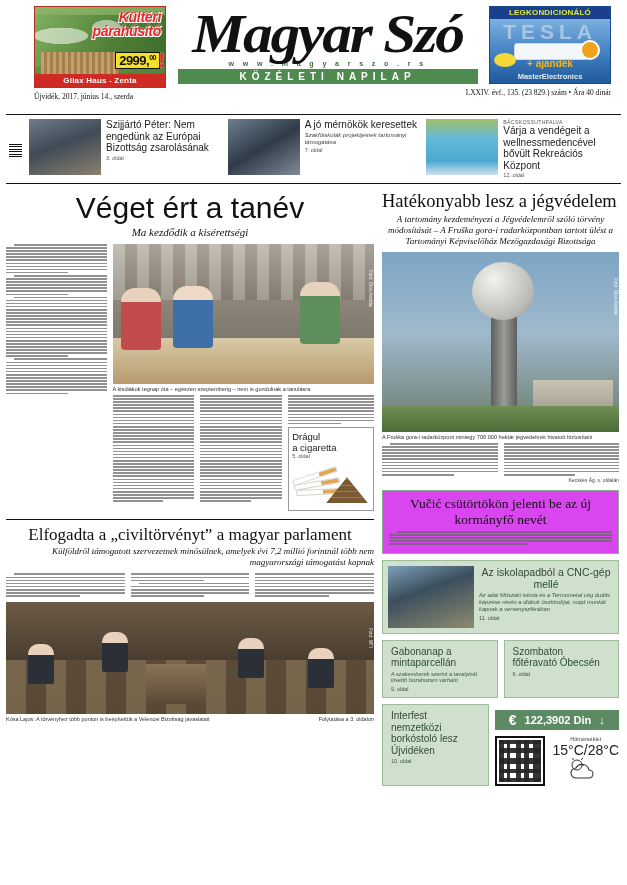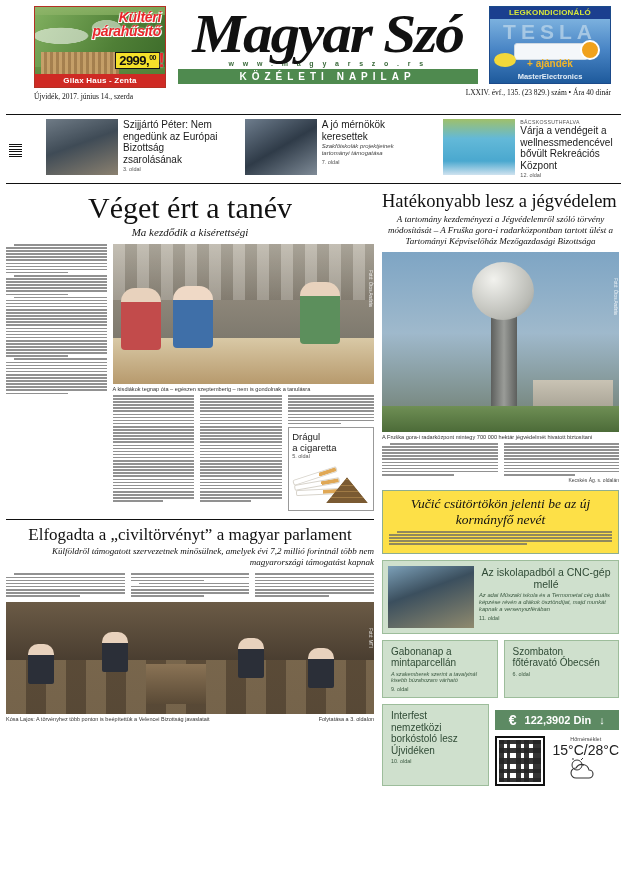--- a/index.html
+++ b/index.html
@@ -108,21 +108,21 @@
     position: absolute; left: 4px; bottom: 16px; width: 22px; height: 14px;
     background: #f3d83a; border-radius: 50%;
   }
   .issue-right {
     position: absolute; right: 10px; top: 84px;
     font-size: 7.5px; font-family: "Liberation Serif", serif; color: #111;
   }
 
   
   .teaser-strip {
-    display: flex; align-items: stretch; gap: 23px;
+    display: flex; align-items: stretch; gap: 6px;
     border-top: 1.5px solid #111; border-bottom: 1.5px solid #111;
     padding: 4px 2px; margin-top: 6px; height: 70px;
   }
   .barcode {
     width: 15px; display: flex; align-items: center; justify-content: center;
   }
   .barcode .bars {
     width: 58px; height: 13px;
     background: repeating-linear-gradient(90deg,#111 0 1px, #fff 1px 2px, #111 2px 3.4px, #fff 3.4px 5px);
     transform: rotate(-90deg);
@@ -137,21 +137,21 @@
   .teaser .head { font-size: 10px; line-height: 11.6px; color: #1a1a1a; }
   .teaser .sub { font-size: 6px; line-height: 7.2px; font-style: italic; color: #444; margin-top: 1px; }
   .teaser .pg { font-size: 5.5px; color: #555; margin-top: 1px; }
 
   
   .main { display: flex; gap: 8px; margin-top: 7px; }
   .col-left { width: 368px; }
   .col-right { width: 237px; }
 
   .hl-main {
-    font-family: Liberation Serif, serif; font-size: 30px; line-height: 34px;
+    font-family: Liberation Sans, sans-serif; font-size: 30px; line-height: 34px;
     text-align: center; color: #111; font-weight: normal;
   }
   .hl-sub {
     font-family: "Liberation Serif", serif; font-style: italic;
     font-size: 11px; text-align: center; color: #111; margin-top: 1px;
   }
   .hl-right {
     font-family: "Liberation Serif", serif; font-size: 18.5px; line-height: 21px;
     text-align: left; color: #111;
   }
@@ -231,21 +231,21 @@
   }
   .cig-art .pile {
     position: absolute; right: 2px; bottom: 4px; width: 42px; height: 26px;
     background: repeating-linear-gradient(0deg,#7a5a32 0 5px,#a07a45 5px 6px),
                 repeating-linear-gradient(90deg,#6b4e2b 0 5px,#9b7440 5px 6px);
     clip-path: polygon(50% 0, 100% 100%, 0 100%);
   }
 
   
   .vucic-box {
-    border: 1px solid #8fae8f; padding: 5px 6px 6px; margin-top: 7px; background: #fde047; font-style: italic;
+    border: 1px solid #8fae8f; padding: 5px 6px 6px; margin-top: 7px; background: #d946ef;
   }
   .vucic-box .h {
     font-family: "Liberation Serif", serif; font-size: 13.5px; line-height: 16px;
     text-align: center; color: #111; margin-bottom: 3px;
   }
 
   
   .green-box {
     background: #cfe0cd; border: 1px solid #9dbd9b; padding: 5px; margin-top: 6px;
     display: flex; gap: 5px;

